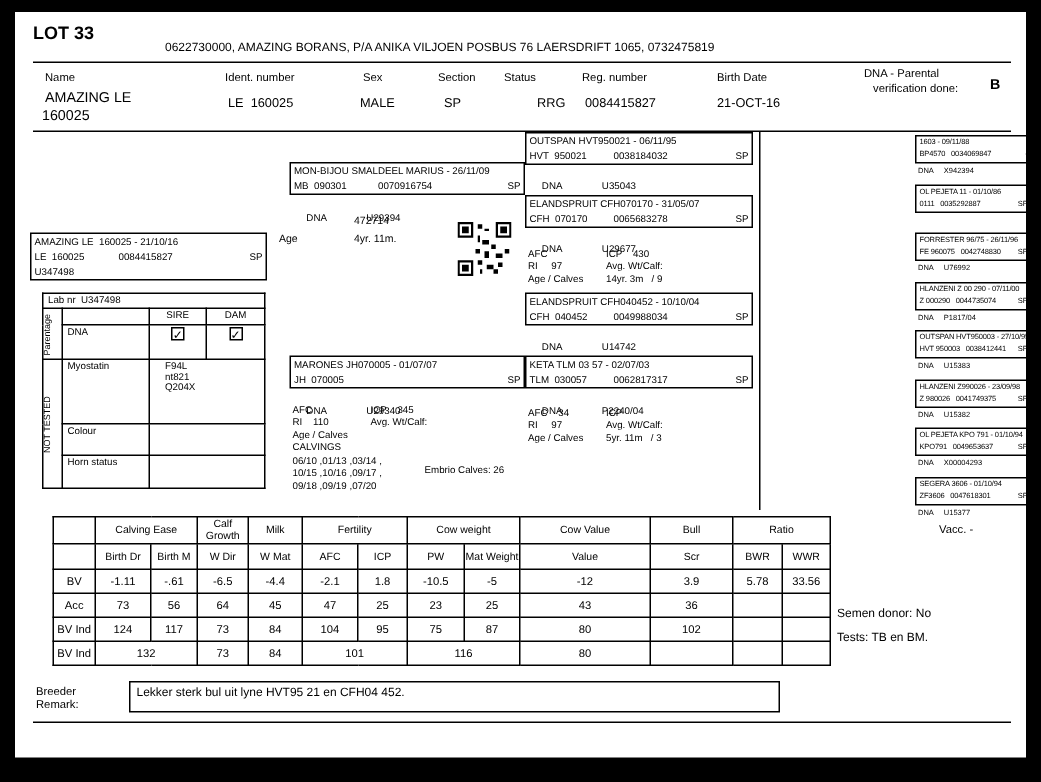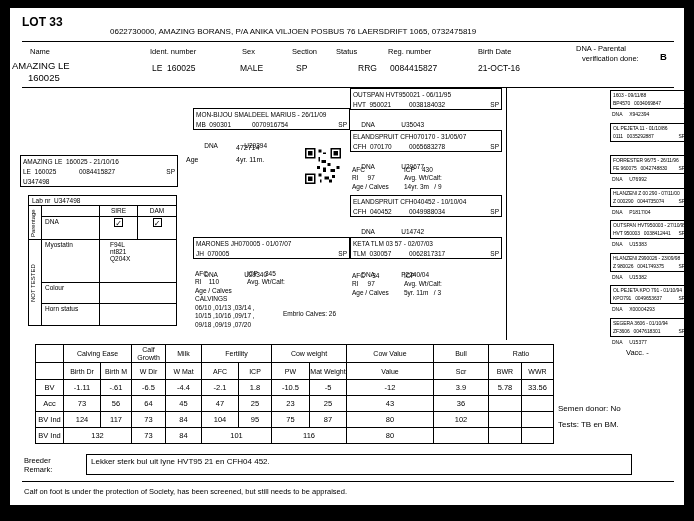--- a/index.html
+++ b/index.html
@@ -65,21 +65,21 @@
   <div class="lbl" style="left:140px;top:39px;">Ident. number</div>
   <div class="lbl" style="left:232px;top:39px;">Sex</div>
   <div class="lbl" style="left:282px;top:39px;">Section</div>
   <div class="lbl" style="left:326px;top:39px;">Status</div>
   <div class="lbl" style="left:378px;top:39px;">Reg. number</div>
   <div class="lbl" style="left:468px;top:39px;">Birth Date</div>
   <div class="lbl" style="left:566px;top:36px;">DNA - Parental</div>
   <div class="lbl" style="left:572px;top:46px;">verification done:</div>
   <div class="abs" style="left:650px;top:43px;font-size:9.5px;font-weight:bold;">B</div>
 
-  <div class="val" style="left:2px;top:52px;font-size:9.5px;text-align:right;">AMAZING LE</div>
+  <div class="val" style="left:20px;top:52px;font-size:9.5px;text-align:right;">AMAZING LE</div>
   <div class="val" style="left:18px;top:64px;font-size:9.5px;">160025</div>
   <div class="val" style="left:142px;top:55px;">LE  160025</div>
   <div class="val" style="left:230px;top:55px;">MALE</div>
   <div class="val" style="left:286px;top:55px;">SP</div>
   <div class="val" style="left:348px;top:55px;">RRG</div>
   <div class="val" style="left:380px;top:55px;">0084415827</div>
   <div class="val" style="left:468px;top:55px;">21-OCT-16</div>
   <div class="hline" style="left:12px;top:79px;width:652px;"></div>
 
   <div class="pbox" style="left:10px;top:147px;width:158px;height:32px;">
@@ -424,21 +424,20 @@
     </tr>
   </tbody>
       </table>
 
   <div class="abs" style="left:616px;top:340px;font-size:7.5px;">Vacc. -</div>
   <div class="abs" style="left:548px;top:396px;font-size:8px;">Semen donor: No</div>
   <div class="abs" style="left:548px;top:412px;font-size:8px;">Tests: TB en BM.</div>
 
   <div class="abs" style="left:14px;top:448px;font-size:7.5px;">Breeder</div>
   <div class="abs" style="left:14px;top:457px;font-size:7.5px;">Remark:</div>
-  <div class="abs" style="left:76px;top:446px;width:546px;height:21px;border:1px solid #000;padding:2px 4px;font-size:8px;">
+  <div class="abs" style="left:76px;top:446px;width:434px;height:21px;border:1px solid #000;padding:2px 4px;font-size:8px;">
     <span>Lekker sterk bul uit lyne HVT95 21 en CFH04 452.</span>
   </div>
 
   <div class="hline" style="left:12px;top:473px;width:652px;"></div>
-  <div class="abs" style="left:14px;top:479px;font-size:7.5px;">Calf on foot is under the protection of Society, has been screened, but still needs to be appraised.</div>
 
 </div>
 </div>
 
 </body></html>

